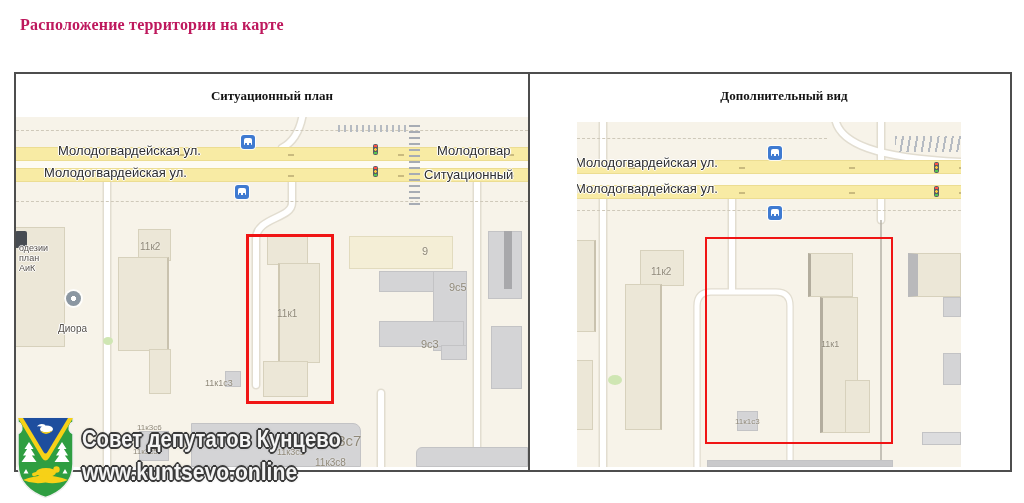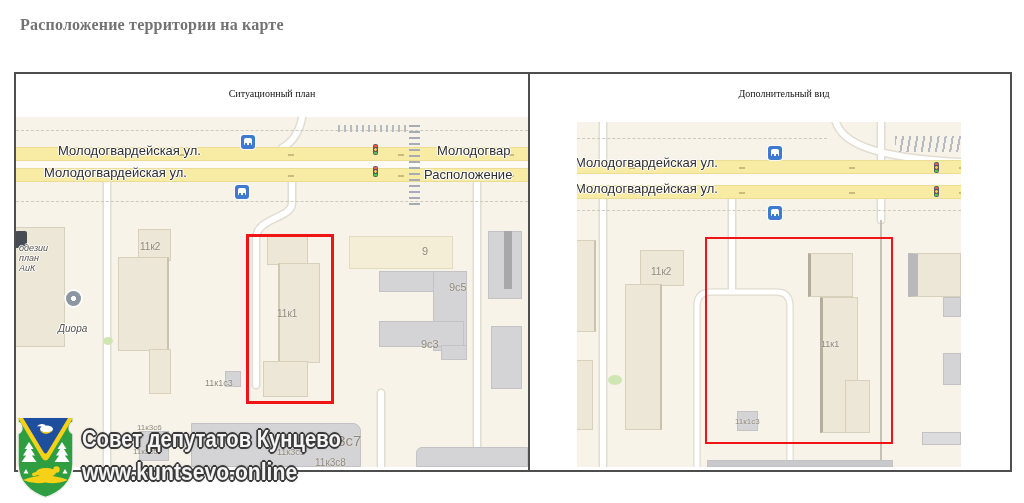--- a/index.html
+++ b/index.html
@@ -2,28 +2,28 @@
 <html><head>
 <meta charset="utf-8">
 <style>
   html,body{margin:0;padding:0;}
   body{width:1024px;height:503px;position:relative;background:#ffffff;
        font-family:"Liberation Sans",sans-serif;overflow:hidden;}
 
   
   .page-title{position:absolute;left:20px;top:16px;
     font-family:"Liberation Serif",serif;font-weight:bold;font-size:16px;
-    color:#737373;letter-spacing:.2px;}
+    color:#be185d;letter-spacing:.2px;}
 
   
   .panel-table{position:absolute;left:14px;top:72px;width:994px;height:396px;
     border:2px solid #4e4e4e;background:#fff;}
   .tbl-divider{position:absolute;left:512px;top:0;width:2px;height:100%;background:#4e4e4e;}
   .cell-title{position:absolute;top:14px;font-family:"Liberation Serif",serif;
-    font-weight:normal;font-size:10px;color:#141414;text-align:center;}
+    font-weight:bold;font-size:13px;color:#141414;text-align:center;}
   .ct-left{left:0;width:512px;}
   .ct-right{left:514px;width:476px;margin-left:16px;}
 
   
   .map{position:absolute;background:#f7f3e9;overflow:hidden;}
   .map-left{left:0;top:43px;width:512px;height:350px;}
   .map-right{left:561px;top:48px;width:384px;height:345px;}
   .map *{position:absolute;}
   .roads-svg{left:0;top:0;}
 
@@ -59,21 +59,21 @@
   .poi-dot{width:15px;height:15px;border-radius:50%;
     background:radial-gradient(circle,#ffffff 0 2.5px,#8b97a2 2.5px 7.5px);
     box-shadow:0 0 0 2px rgba(255,255,255,.85);}
   .dark-chip{width:12px;height:17px;background:#474c52;border-radius:2px;}
 
   .map-label{white-space:nowrap;transform:translate(0,0);}
   .street-label{font-size:13px;color:#2e2e2e;
     text-shadow:0 0 2px #fff,0 0 2px #fff,1px 0 #fff,-1px 0 #fff,0 1px #fff,0 -1px #fff;}
   .bldg-label{color:#8f8878;text-shadow:0 0 2px rgba(255,255,255,.8);text-align:right;}
   .poi-label{color:#55504a;font-size:10px;
-    text-shadow:0 0 2px #fff,1px 0 #fff,-1px 0 #fff,0 1px #fff,0 -1px #fff;font-style:italic;}
+    text-shadow:0 0 2px #fff,1px 0 #fff,-1px 0 #fff,0 1px #fff,0 -1px #fff;}
 
   
   .watermark{position:absolute;left:0;top:0;z-index:50;}
   .wm-text{position:absolute;white-space:nowrap;font-weight:bold;color:#f5f5f5;
     transform:scaleX(.88);transform-origin:left center;letter-spacing:0px;
     text-shadow:-2px 0 0 #3a3a3a,2px 0 0 #3a3a3a,0 -2px 0 #3a3a3a,0 2px 0 #3a3a3a,
                 -1px -1px 0 #3a3a3a,1px 1px 0 #3a3a3a,-1px 1px 0 #3a3a3a,1px -1px 0 #3a3a3a,
                 0 0 4px rgba(0,0,0,.45);}
   .wm-line1{left:82px;top:426px;font-size:23px;}
   .wm-line2{left:82px;top:458px;font-size:24px;}
@@ -154,21 +154,21 @@
       </div>
     <div class="bus-icon" style="left:219px;top:68px;">
         <i></i>
       </div>
     <div class="tlight" style="left:357px;top:27px;"></div>
     <div class="tlight" style="left:357px;top:49px;"></div>
     <div class="poi-dot" style="left:50px;top:174px;"></div>
   <span class="map-label street-label" style="left: 42px; top: 26px;">Молодогвардейская ул.</span>
       <span class="map-label street-label" style="left: 28px; top: 48px;">Молодогвардейская ул.</span>
       <span class="map-label street-label" style="left: 421px; top: 26px;">Молодогвар</span>
-      <span class="map-label street-label" style="left: 408px; top: 50px;">Расположение</span>
+      <span class="map-label street-label" style="left: 408px; top: 50px;">Ситуационный</span>
       <span class="map-label bldg-label" style="left: 124px; top: 124px; font-size: 10px;">11к2</span>
       <span class="map-label bldg-label" style="left: 261px; top: 191px; font-size: 10px;">11к1</span>
       <span class="map-label bldg-label" style="left: 406px; top: 128px; font-size: 11px;">9</span>
       <span class="map-label bldg-label" style="left: 433px; top: 164px; font-size: 11px;">9с5</span>
       <span class="map-label bldg-label" style="left: 405px; top: 221px; font-size: 11px;">9с3</span>
       <span class="map-label bldg-label" style="left: 189px; top: 261px; font-size: 9px;">11к1с3</span>
       <span class="map-label bldg-label" style="left: 121px; top: 306px; font-size: 8px;">11к3с6</span>
       <span class="map-label bldg-label" style="left: 117px; top: 330px; font-size: 8px;">11к3с5</span>
       <span class="map-label bldg-label" style="left: 299px; top: 315px; font-size: 15px;">11к3с7</span>
       <span class="map-label bldg-label" style="left: 261px; top: 330px; font-size: 9px;">11к3с1</span>

